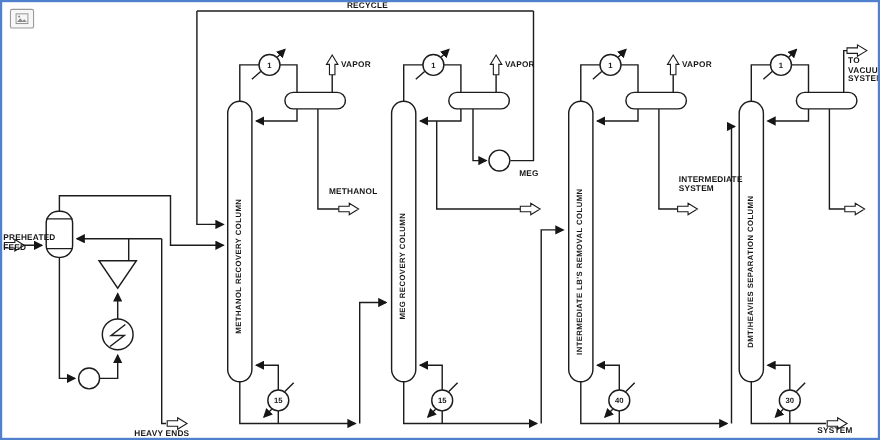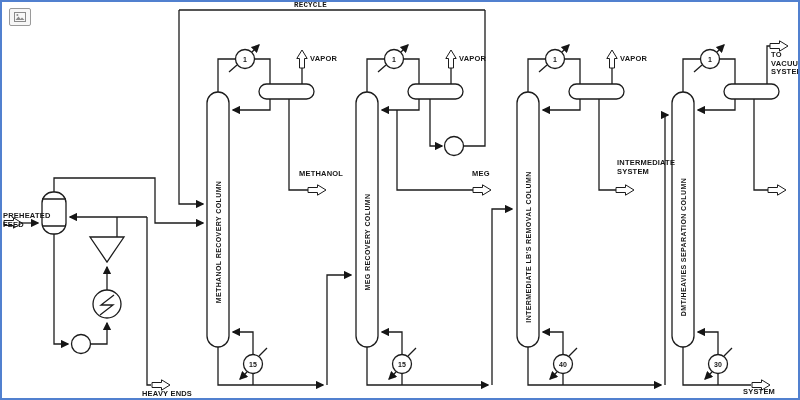--- a/index.html
+++ b/index.html
@@ -1,21 +1,21 @@
 <!DOCTYPE html>
 <html><head>
 <meta charset="utf-8">
 <style>
   html,body{margin:0;padding:0;background:#fff;}
   .canvas{position:relative;width:796px;height:396px;border:2px solid #5180cf;background:#ffffff;
           font-family:"Liberation Sans", sans-serif;overflow:hidden;}
   .pfd-svg{position:absolute;left:0;top:0;}
   .lbl{position:absolute;font-size:7.5px;font-weight:bold;color:#161616;line-height:8.5px;
        white-space:pre-line;letter-spacing:.2px;}
-  .lbl.center{font-family:Liberation Mono, monospace;}
+  .lbl.center{text-align:center;}
   .col-lbl{position:absolute;font-size:7px;font-weight:bold;color:#161616;white-space:nowrap;
            letter-spacing:.4px;transform:translate(-50%,-50%) rotate(-90deg);}
   .icon-box{position:absolute;left:7px;top:6px;width:20px;height:16px;border:1px solid #9a9a9a;
             border-radius:2px;background:#f7f7f7;display:flex;align-items:center;justify-content:center;}
   svg text{font-family:"Liberation Sans", sans-serif;font-size:7px;font-weight:bold;fill:#161616;}
 </style>
 </head>
 <body>
 
 <div class="canvas">
@@ -178,31 +178,31 @@
     </g>
   </svg>
 
   <div class="lbl center" style="left:292px;top:-1px;width:80px;">RECYCLE</div>
 
   <div class="lbl" style="left:308px;top:53px;">VAPOR</div>
   <div class="lbl" style="left:457px;top:53px;">VAPOR</div>
   <div class="lbl" style="left:618px;top:53px;">VAPOR</div>
 
   <div class="lbl" style="left:297px;top:168px;">METHANOL</div>
-  <div class="lbl" style="left:470px;top:168px;text-align:center;">MEG</div>
+  <div class="lbl" style="left:470px;top:152px;text-align:center;">MEG</div>
   <div class="lbl" style="left:615px;top:157px;">INTERMEDIATE
 SYSTEM</div>
   <div class="lbl" style="left:766px;top:168px;margin-left:40px;">DMT</div>
   <div class="lbl" style="left:769px;top:49px;">TO
 VACUUM
 SYSTEM</div>
 
   <div class="lbl" style="left:1px;top:210px;">PREHEATED
 FEED</div>
-  <div class="lbl" style="left:140px;top:388px;">HEAVY ENDS</div>
+  <div class="lbl" style="left:120px;top:388px;">HEAVY ENDS</div>
   <div class="lbl" style="left:741px;top:386px;">SYSTEM</div>
 
   <div class="col-lbl" style="left:216px;top:240px;">METHANOL RECOVERY COLUMN</div>
   <div class="col-lbl" style="left:365px;top:240px;">MEG RECOVERY COLUMN</div>
   <div class="col-lbl" style="left:526px;top:245px;">INTERMEDIATE LB'S REMOVAL COLUMN</div>
   <div class="col-lbl" style="left:681px;top:245px;">DMT/HEAVIES SEPARATION COLUMN</div>
 
 </div>
 
 </body></html>

